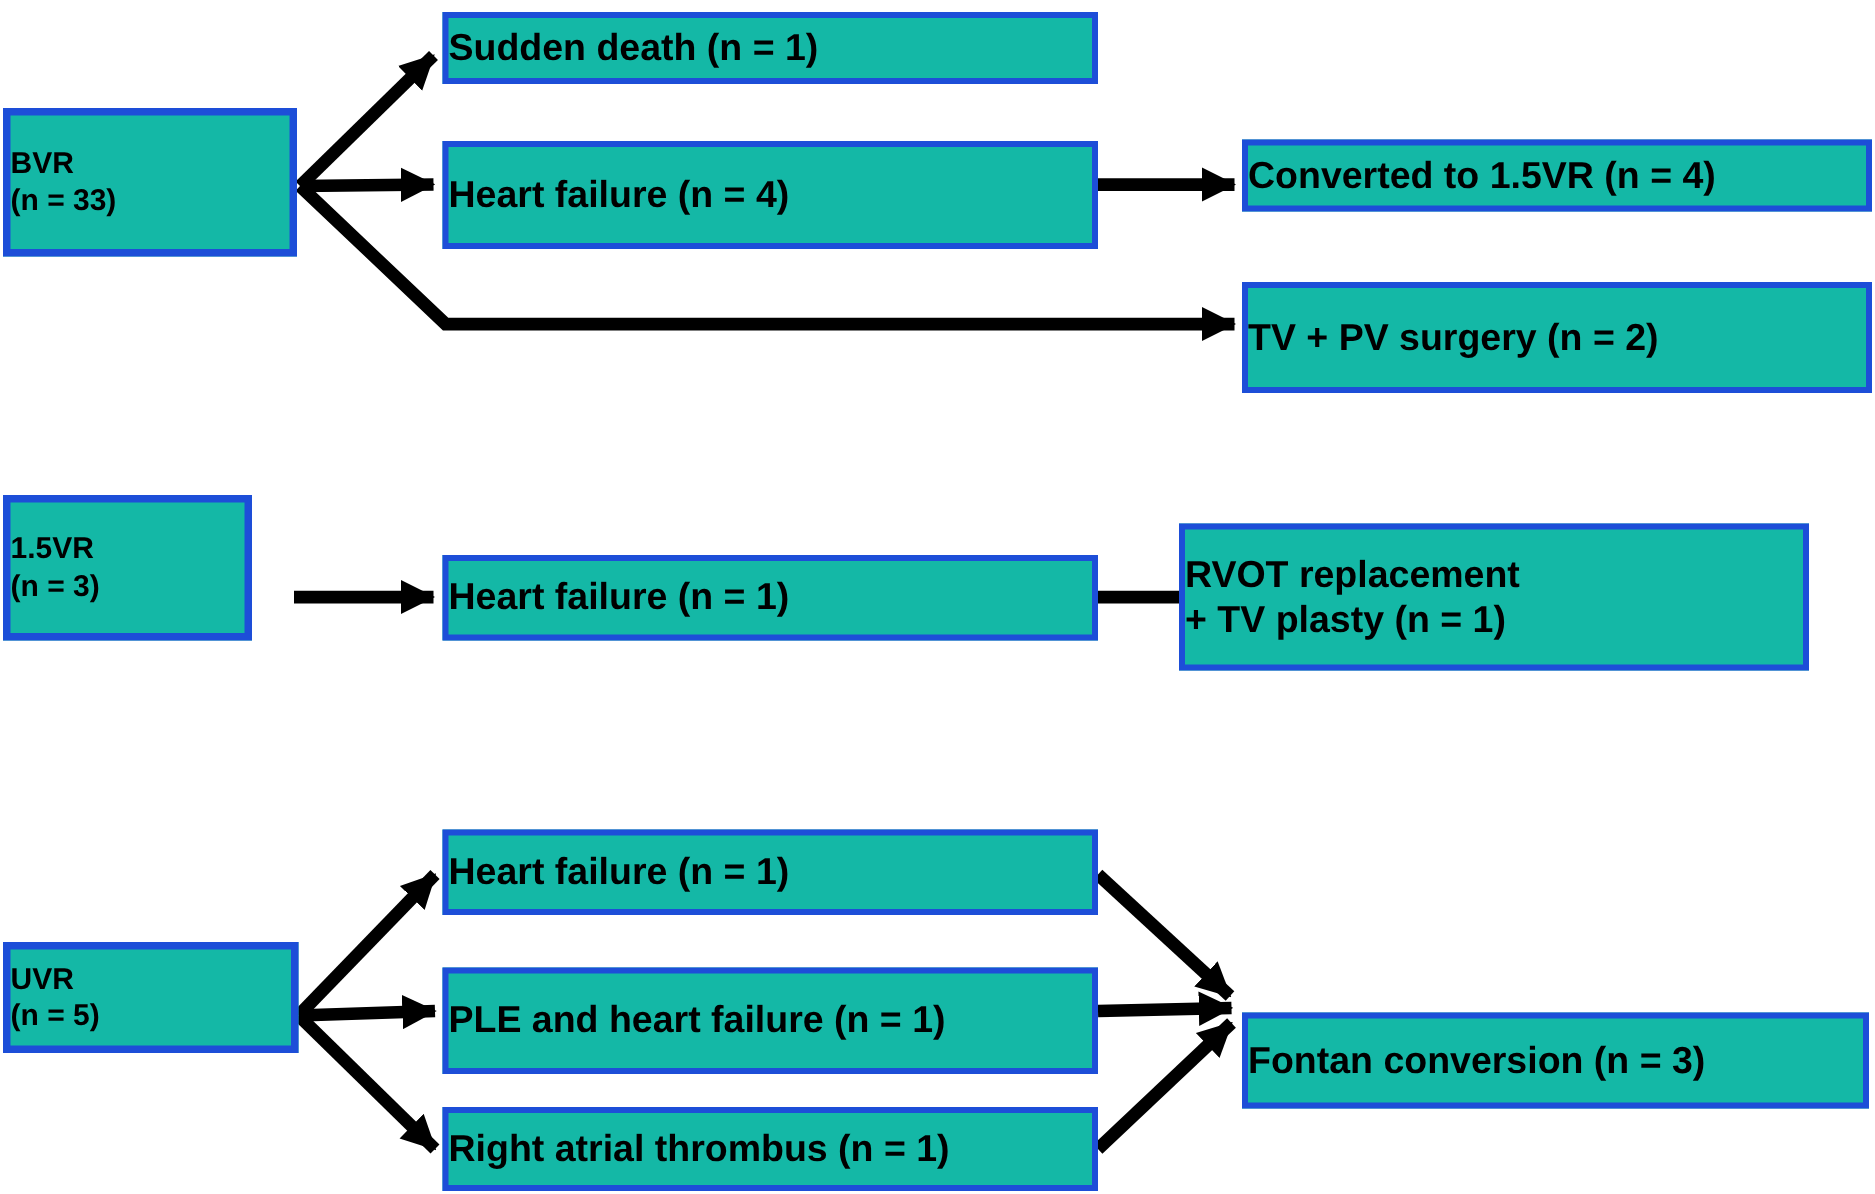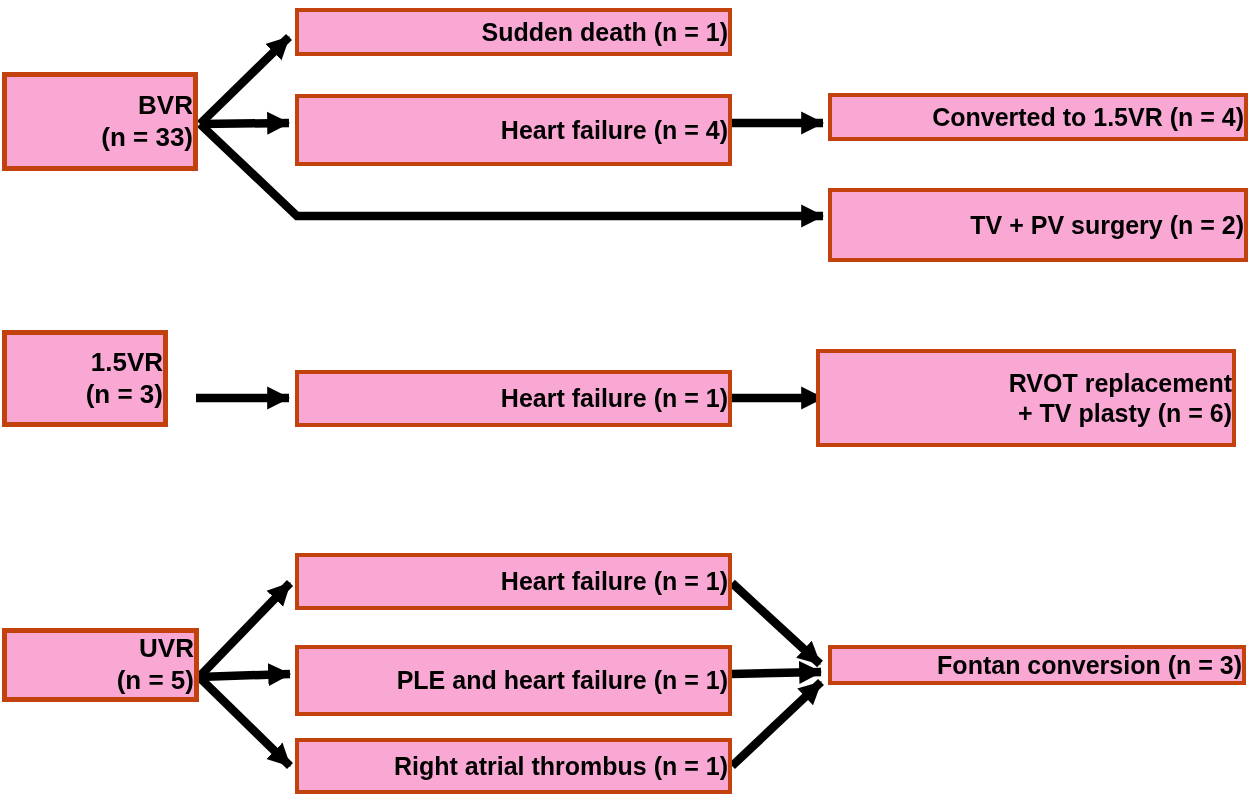--- a/index.html
+++ b/index.html
@@ -18,36 +18,36 @@
   #arrows {
     position: absolute;
     left: 0;
     top: 0;
     width: 1250px;
     height: 796px;
   }
   .node {
     position: absolute;
     box-sizing: border-box;
-    background: #f9a8d4;
-    border: 4px solid #c2410c;
+    background: #14b8a6;
+    border: 4px solid #1d4ed8;
     display: flex;
     flex-direction: column;
-    align-items: flex-end;
+    align-items: flex-start;
     justify-content: center;
     text-align: center;
     color: #000000;
     font-weight: 700;
     font-size: 25px;
     line-height: 1.22;
     letter-spacing: 0px;
   }
   .node.src {
     border-width: 5px;
-    font-size: 26px;
+    font-size: 20px;
   }
 </style>
 </head>
 <body>
 
 <div id="figure">
 
   <svg id="arrows" viewBox="0 0 1250 796" xmlns="http://www.w3.org/2000/svg">
     <defs>
       <marker id="ah" viewBox="0 0 10 10" markerWidth="2.7" markerHeight="3.1" refX="9.5" refY="5" orient="auto" markerUnits="strokeWidth">
@@ -96,39 +96,39 @@
 
   <div class="node src" style="left:2px; top:330px; width:166px; height:97px">
     <span>1.5VR</span>
     <span>(n = 3)</span>
   </div>
 
   <div class="node" style="left:295px; top:370px; width:437px; height:57px">
     <span>Heart failure (n = 1)</span>
   </div>
 
-  <div class="node" style="left:816px; top:349px; width:420px; height:98px">
+  <div class="node" style="left:786px; top:349px; width:420px; height:98px">
     <span>RVOT replacement</span>
-    <span>+ TV plasty (n = 6)</span>
+    <span>+ TV plasty (n = 1)</span>
   </div>
 
   <div class="node src" style="left:2px; top:628px; width:197px; height:74px">
     <span>UVR</span>
     <span>(n = 5)</span>
   </div>
 
   <div class="node" style="left:295px; top:553px; width:437px; height:57px">
     <span>Heart failure (n = 1)</span>
   </div>
 
   <div class="node" style="left:295px; top:645px; width:437px; height:71px">
     <span>PLE and heart failure (n = 1)</span>
   </div>
 
   <div class="node" style="left:295px; top:738px; width:437px; height:56px">
     <span>Right atrial thrombus (n = 1)</span>
   </div>
 
-  <div class="node" style="left:828px; top:645px; width:418px; height:40px">
+  <div class="node" style="left:828px; top:675px; width:418px; height:64px">
     <span>Fontan conversion (n = 3)</span>
   </div>
 
 </div>
 
 </body></html>

